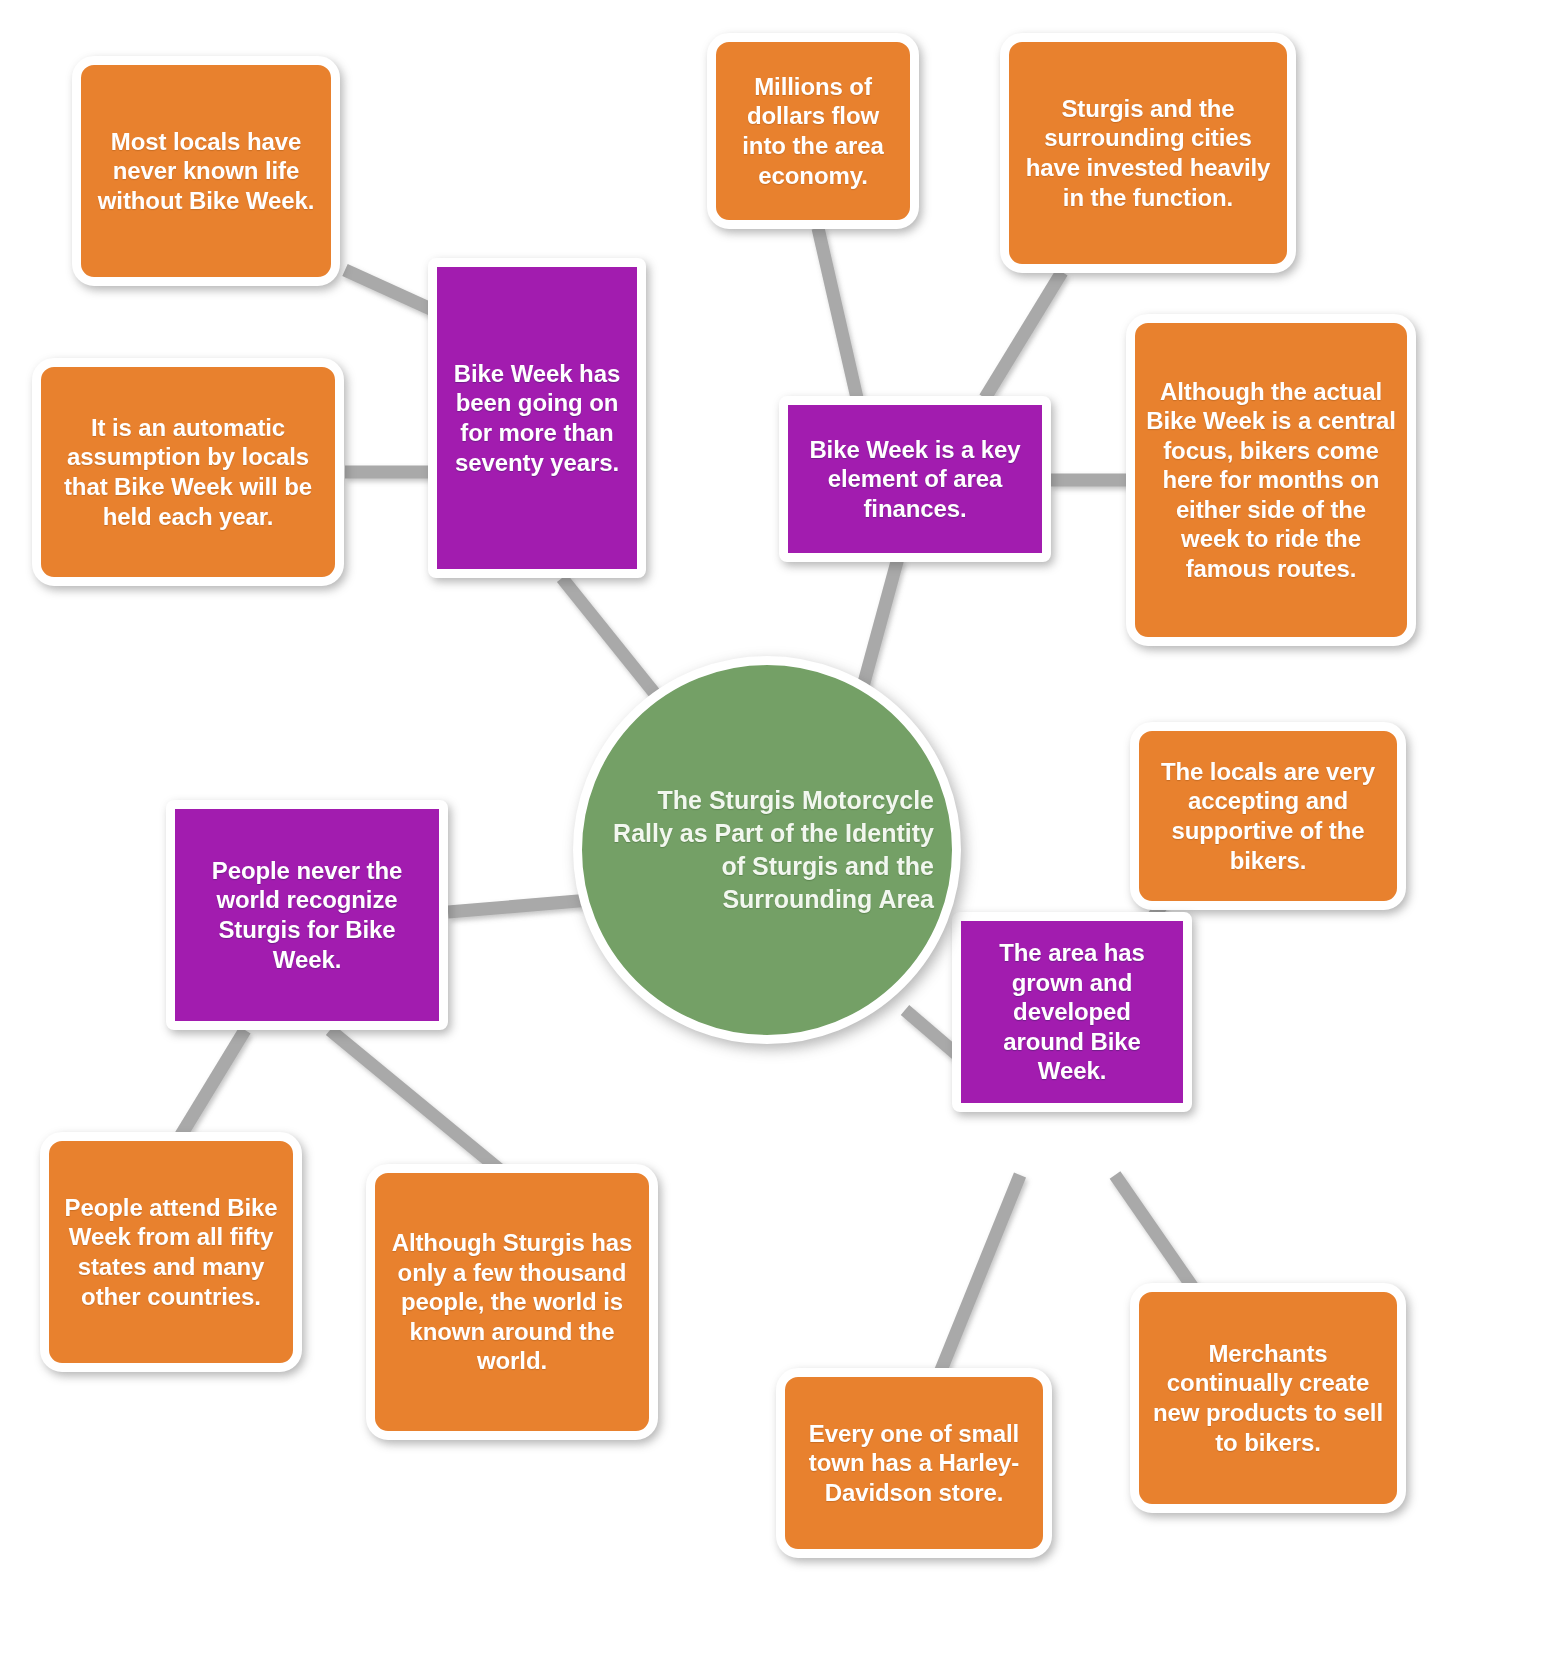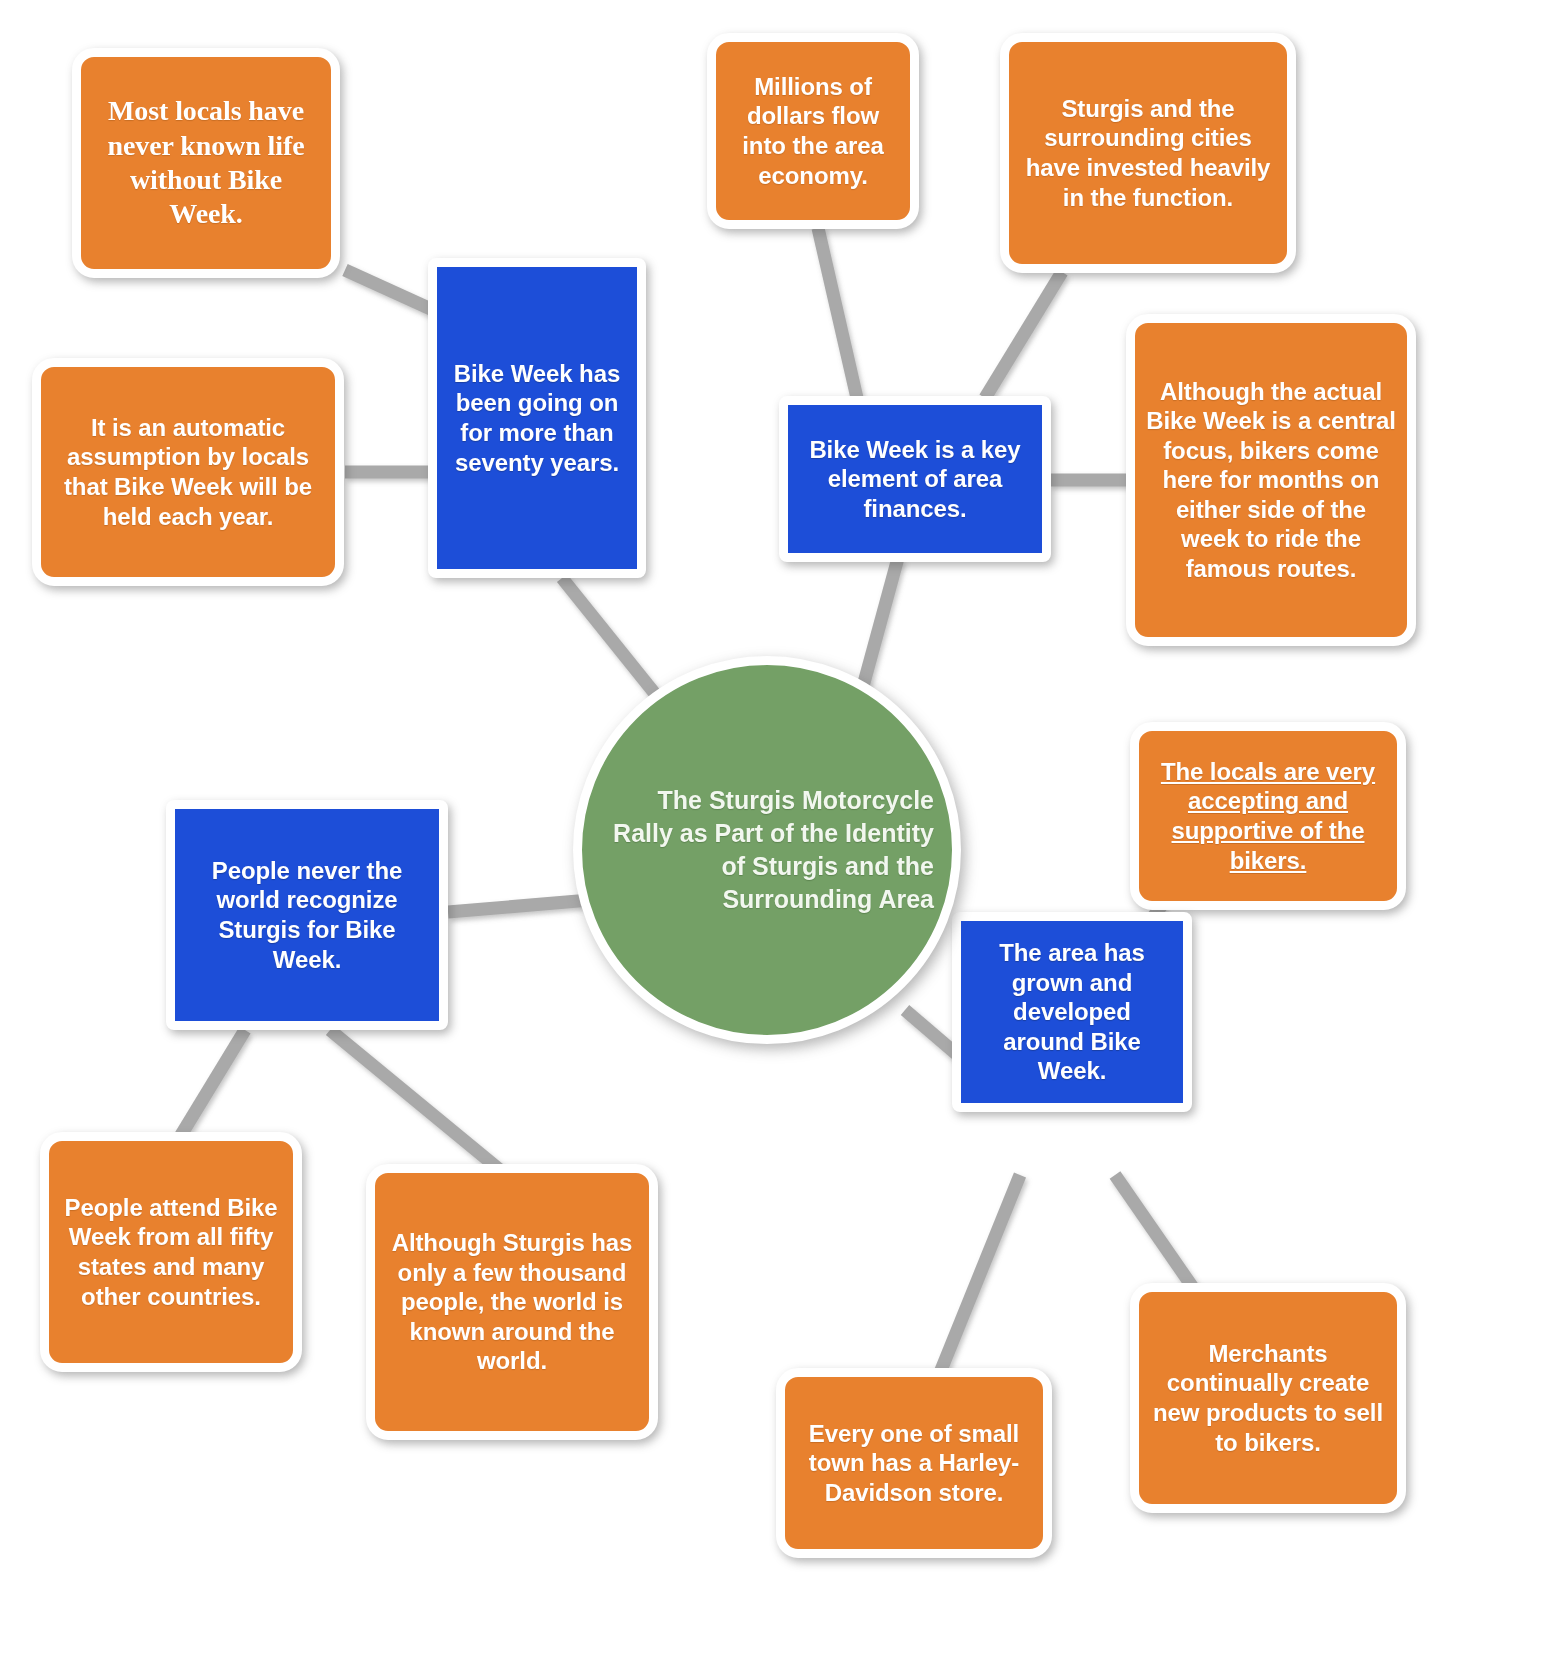--- a/index.html
+++ b/index.html
@@ -40,21 +40,21 @@
     border: 9px solid #ffffff;
     border-radius: 22px;
     filter: drop-shadow(3px 4px 5px rgba(90,90,90,0.45));
     padding: 6px 10px;
     z-index: 5;
   }
   .node.orange {
     background: #E8812E;
   }
   .node.blue {
-    background: #1d4ed8;
+    background: #a21caf;
     border-radius: 8px;
   }
   .node .label {
     display: block;
     width: 100%;
     text-shadow: 0 1px 1px rgba(120,60,10,0.28);
   }
   .node.blue .label {
     text-shadow: 0 1px 1px rgba(20,35,65,0.35);
   }
@@ -123,21 +123,21 @@
       <line x1="1020" y1="1175" x2="935" y2="1385"></line>
 
       <line x1="1115" y1="1175" x2="1196" y2="1292"></line>
     </g>
   </svg>
 
   <div class="center-node" style="left:573px; top:656px; width:388px; height:388px;">
     <span class="label">The Sturgis Motorcycle Rally as Part of the Identity of Sturgis and the Surrounding Area</span>
   </div>
 
-  <div class="node orange" style="left:72px; top:48px; width:268px; height:230px; font-size:28px;font-family:Liberation Serif, serif;">
+  <div class="node orange" style="left:72px; top:56px; width:268px; height:230px; font-size:24px;">
     <span class="label">Most locals have never known life without Bike Week.</span>
   </div>
 
   <div class="node orange" style="left:32px; top:358px; width:312px; height:228px; font-size:24px;">
     <span class="label">It is an automatic assumption by locals that Bike Week will be held each year.</span>
   </div>
 
   <div class="node blue" style="left:428px; top:258px; width:218px; height:320px; font-size:24px;">
     <span class="label">Bike Week has been going on for more than seventy years.</span>
   </div>
@@ -151,21 +151,21 @@
   </div>
 
   <div class="node blue" style="left:779px; top:396px; width:272px; height:166px; font-size:24px;">
     <span class="label">Bike Week is a key element of area finances.</span>
   </div>
 
   <div class="node orange" style="left:1126px; top:314px; width:290px; height:332px; font-size:24px;">
     <span class="label">Although the actual Bike Week is a central focus, bikers come here for months on either side of the week to ride the famous routes.</span>
   </div>
 
-  <div class="node orange" style="left:1130px; top:722px; width:276px; height:188px; font-size:24px;text-decoration:underline;">
+  <div class="node orange" style="left:1130px; top:722px; width:276px; height:188px; font-size:24px;">
     <span class="label">The locals are very accepting and supportive of the bikers.</span>
   </div>
 
   <div class="node blue" style="left:952px; top:912px; width:240px; height:200px; font-size:24px;">
     <span class="label">The area has grown and developed around Bike Week.</span>
   </div>
 
   <div class="node orange" style="left:1130px; top:1283px; width:276px; height:230px; font-size:24px;">
     <span class="label">Merchants continually create new products to sell to bikers.</span>
   </div>

